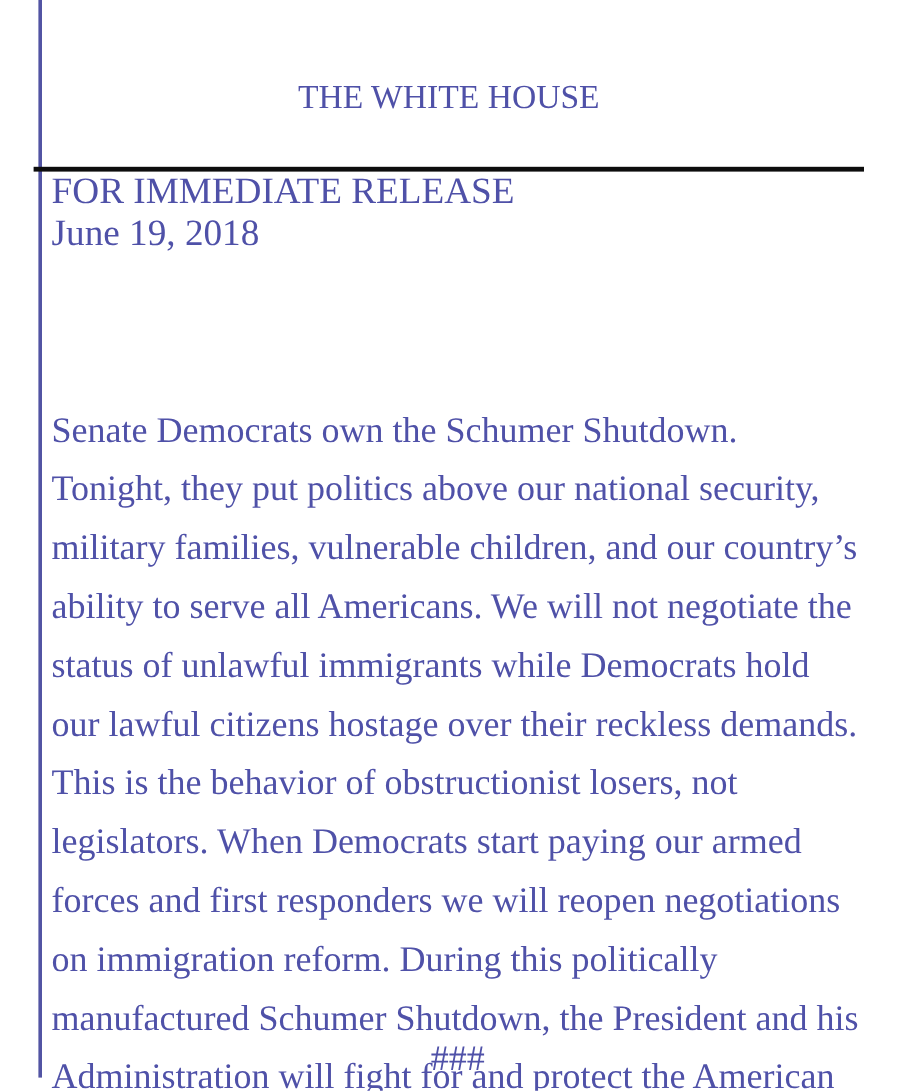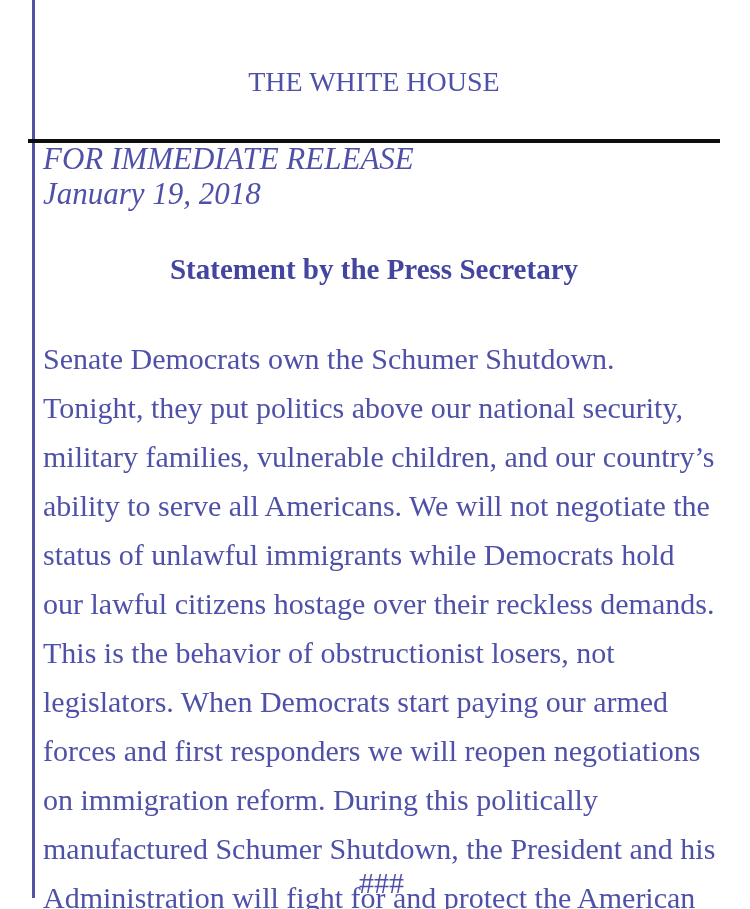--- a/index.html
+++ b/index.html
@@ -38,21 +38,20 @@
     font-size: 28px;
     line-height: 37px;
     color: var(--text);
   }
   .release {
     position: absolute;
     left: 43px; top: 141px;
     font-size: 31px;
     line-height: 35px;
     color: var(--text);
-    font-style: italic;
   }
   .title {
     position: absolute;
     left: 43px; top: 250px;
     width: 662px;
     text-align: center;
     font-size: 29px;
     line-height: 38px;
     font-weight: bold;
     color: var(--title);
@@ -84,24 +83,23 @@
   <div class="vline"></div>
 
   <div class="header">
     <div>THE WHITE HOUSE</div>
   </div>
 
   <div class="rule"></div>
 
   <div class="release">
     <div>FOR IMMEDIATE RELEASE</div>
-    <div>January 19, 2018</div>
+    <div>June 19, 2018</div>
   </div>
 
-  <div class="title">Statement by the Press Secretary</div>
 
   <div class="bodytext">Senate Democrats own the Schumer Shutdown.
 Tonight, they put politics above our national security,
 military families, vulnerable children, and our country’s
 ability to serve all Americans. We will not negotiate the
 status of unlawful immigrants while Democrats hold
 our lawful citizens hostage over their reckless demands.
 This is the behavior of obstructionist losers, not
 legislators. When Democrats start paying our armed
 forces and first responders we will reopen negotiations

